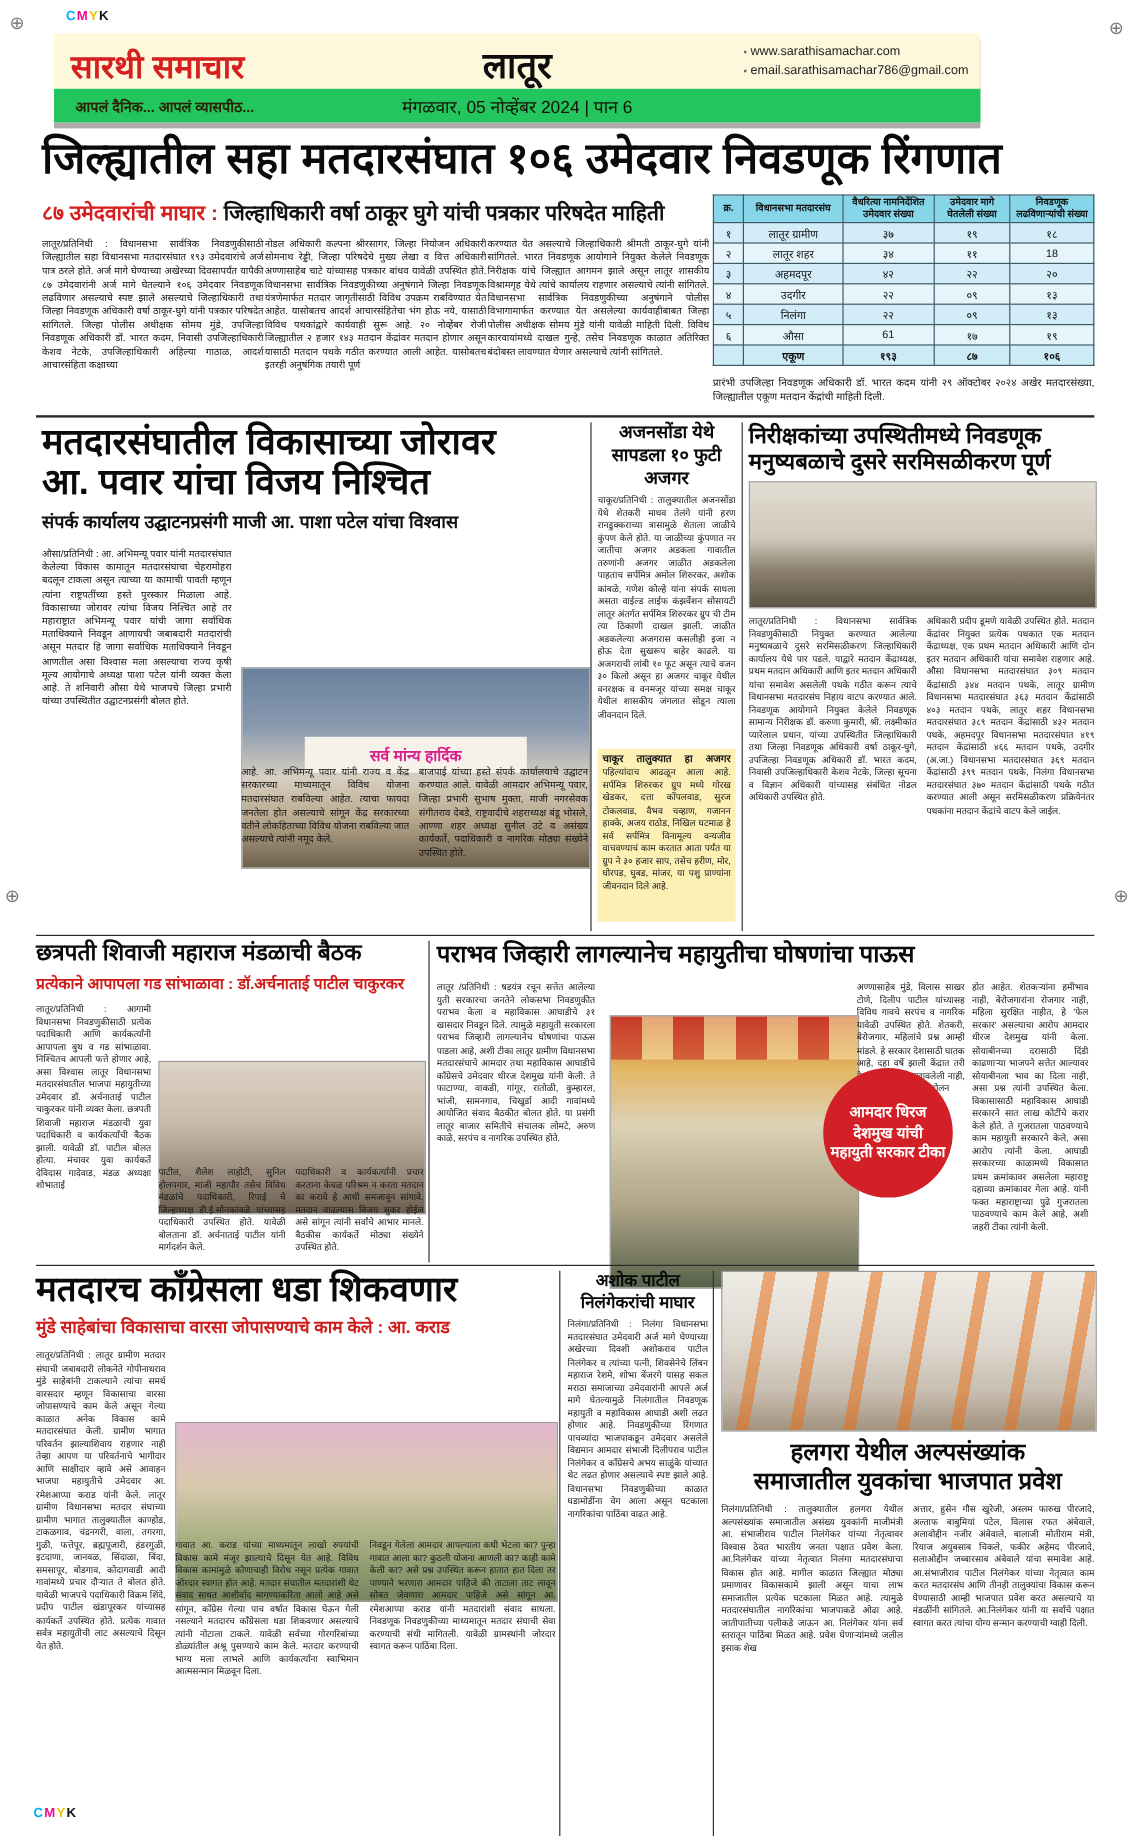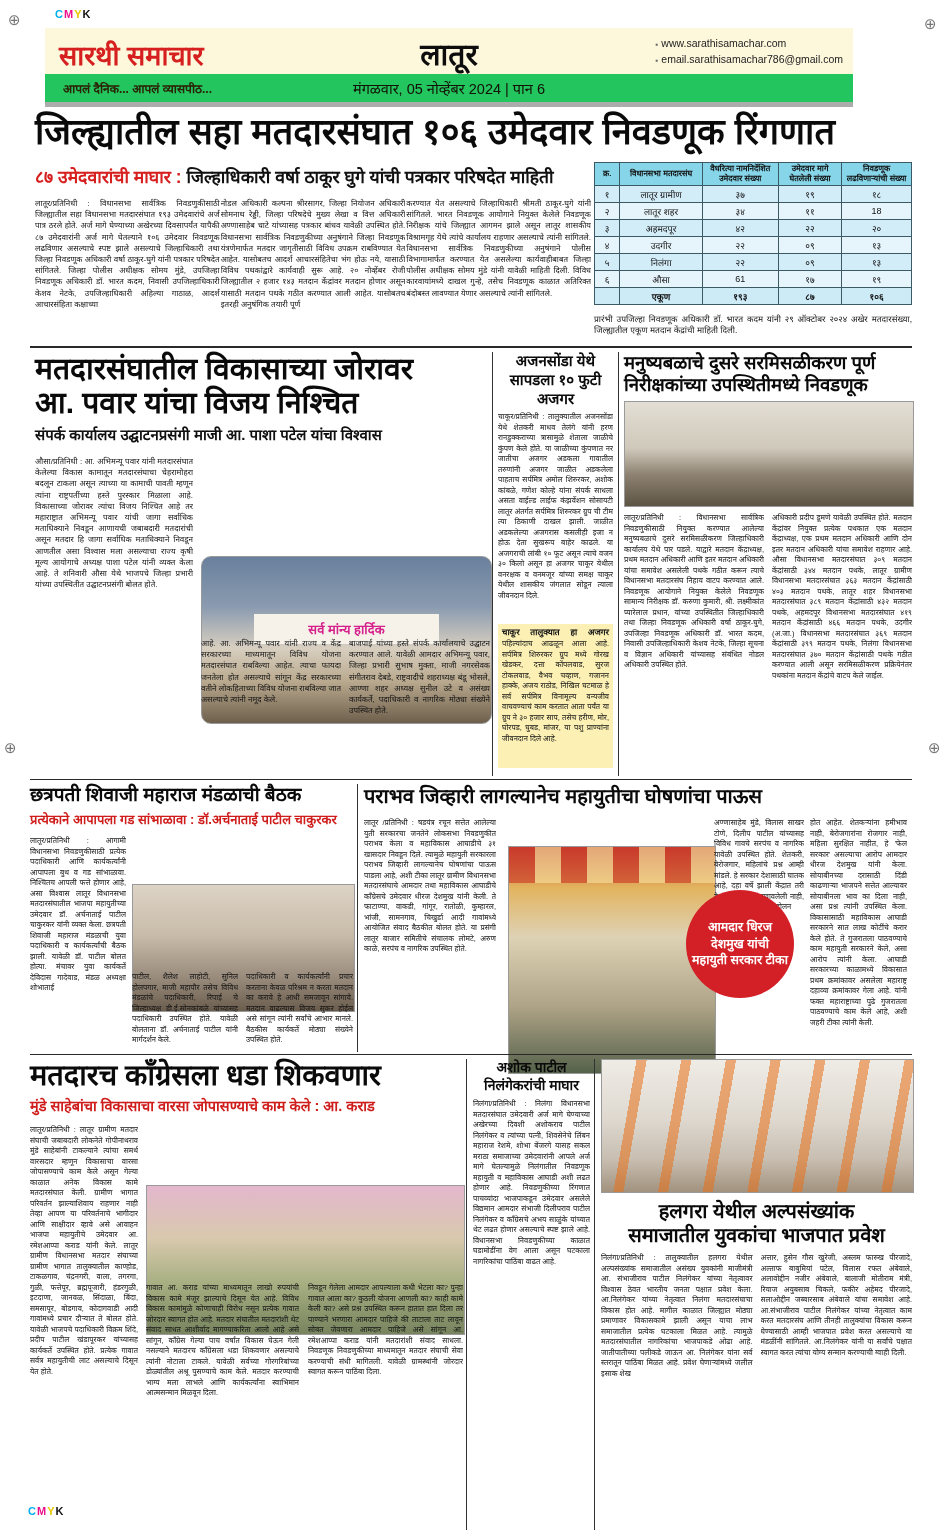--- a/index.html
+++ b/index.html
@@ -8,21 +8,21 @@
   .abs{position:absolute;}
   h1,h2,h3,p{margin:0;padding:0;}
 
   
   .cmyk{font-size:11px;font-weight:bold;letter-spacing:1px;}
   .cmyk .c{color:#00aeef}.cmyk .m{color:#ec0f8c}.cmyk .y{color:#e8c700}.cmyk .k{color:#111}
   .regmark{color:#777;font-size:15px;line-height:1;}
 
   
   .masthead{left:45px;top:28px;width:772px;height:74px;background:#fdf7dc;
-            box-shadow:0 5px 0 rgba(90,90,90,.5);padding-left:36px;}
+            box-shadow:0 5px 0 rgba(90,90,90,.5);}
   .brand{position:absolute;left:14px;top:8px;font-size:27px;font-weight:800;color:#d6201f;}
   .city{position:absolute;left:0;right:0;top:5px;text-align:center;font-size:30px;font-weight:800;color:#0d0d0d;}
   .contact{position:absolute;right:10px;top:8px;font-size:10.5px;color:#222;line-height:1.5;text-align:left;}
   .contact .bullet{color:#666;font-size:8px;margin-right:3px;}
   .goldbar{position:absolute;left:0;right:0;bottom:0;height:28px;background:#22c55e;}
   .tagline{position:absolute;left:18px;top:6px;font-size:12px;font-weight:700;color:#2b2104;}
   .dateline{position:absolute;left:0;right:0;top:4px;text-align:center;font-size:14.5px;font-weight:400;color:#141004;}
 
   
   .lead-headline{left:35px;top:106px;width:878px;font-size:36px;font-weight:800;color:#0a0a0a;white-space:nowrap;}
@@ -46,21 +46,21 @@
 
   
   .headline-xl{font-size:30px;font-weight:800;line-height:1.12;color:#0a0a0a;}
   .headline-l{font-size:20px;font-weight:800;line-height:1.2;color:#0a0a0a;}
   .headline-m{font-size:15px;font-weight:800;line-height:1.25;color:#0a0a0a;text-align:center;}
   .subhead{font-size:15px;font-weight:800;color:#101010;}
   .subhead-red{font-size:13px;font-weight:800;color:#cf1d1c;}
 
   
   .photo{overflow:hidden;position:relative;border:1px solid #9a9a9a;}
-  .ph-stage{background:linear-gradient(180deg,#69809c 0%,#8a9bb0 30%,#d8cfc0 55%,#b9a98e 75%,#6e5f4c 100%);border-radius:10px;}
+  .ph-stage{background:linear-gradient(180deg,#69809c 0%,#8a9bb0 30%,#d8cfc0 55%,#b9a98e 75%,#6e5f4c 100%);}
   .ph-banner{position:absolute;left:18%;top:34%;width:64%;height:18%;background:#f6f2ea;display:flex;
              align-items:center;justify-content:center;font-weight:800;color:#d6208c;font-size:13px;}
   .ph-meeting{background:linear-gradient(180deg,#e3ded4 0%,#cfc8ba 45%,#8d8271 70%,#5d5342 100%);}
   .ph-hall{background:linear-gradient(180deg,#ddd3c6 0%,#c8bba9 40%,#96897a 75%,#6b5d4d 100%);}
   .ph-tent{background:linear-gradient(180deg,#c94f3a 0%,#e2b45f 18%,#ded2b5 40%,#b0a488 70%,#55624a 100%);}
   .ph-crowd{background:linear-gradient(180deg,#e3b7cd 0%,#d9c9ae 35%,#a8b083 65%,#77845e 100%);}
   .ph-saffron{background:linear-gradient(180deg,#efece6 0%,#ded8cf 45%,#c8beb1 75%,#a2927e 100%);}
   .ph-saffron:before{content:"";position:absolute;inset:0;
       background:repeating-linear-gradient(100deg,transparent 0 34px,rgba(232,112,24,.55) 34px 44px);}
   .ph-tent:before{content:"";position:absolute;left:0;top:0;width:100%;height:16%;
@@ -203,22 +203,22 @@
     </h3>
     <div class="bodytext" style="font-size:7.5px;margin-top:4px;height:208px;">चाकूर/प्रतिनिधी : तालुक्यातील अजनसोंडा येथे शेतकरी माधव तेलंगे यांनी हरण रानडुक्कराच्या त्रासामुळे शेताला जाळीचे कुंपण केले होते. या जाळीच्या कुंपणात नर जातीचा अजगर अडकला गावातील तरुणांनी अजगर जाळीत अडकलेला पाहताच सर्पमित्र अमोल शिरुरकर, अशोक कांबळे, गणेश कोल्हे यांना संपर्क साधला असता वाईल्ड लाईफ कंझर्वेशन सोसायटी लातूर अंतर्गत सर्पमित्र शिरुरकर ग्रुप ची टीम त्या ठिकाणी दाखल झाली. जाळीत अडकलेल्या अजगरास कसलीही इजा न होऊ देता सुखरूप बाहेर काढले. या अजगराची लांबी १० फूट असून त्याचे वजन ३० किलो असून हा अजगर चाकूर येथील वनरक्षक व वनमजूर यांच्या समक्ष चाकूर येथील शासकीय जंगलात सोडून त्याला जीवनदान दिले.</div>
     <div class="highlight bodytext" style="font-size:7.5px;margin-top:4px;height:138px;">
       <b>चाकूर तालुक्यात हा अजगर</b>
       <span>पहिल्यांदाच आढळून आला आहे. सर्पमित्र शिरुरकर ग्रुप मध्ये गोरख खेडकर, दत्ता कोंपलवाड, सुरज टोकलवाड, वैभव चव्हाण, गजानन हाक्के, अजय राठोड, निखिल घटमाळ हे सर्व सर्पमित्र विनामूल्य वन्यजीव वाचवण्याचं काम करतात आता पर्यंत या ग्रुप ने ३० हजार साप, तसेच हरीण, मोर, घोरपड, घुबड, मांजर, या पशु प्राण्यांना जीवनदान दिले आहे.</span>
     </div>
   </section>
 
   <section class="abs" style="left:624px;top:352px;width:288px;height:424px;">
     <h2 class="headline-l" style="font-size:18.5px;">
+      <span style="display:block">निरीक्षकांच्या उपस्थितीमध्ये निवडणूक</span>
       <span style="display:block">मनुष्यबळाचे दुसरे सरमिसळीकरण पूर्ण</span>
-      <span style="display:block">निरीक्षकांच्या उपस्थितीमध्ये निवडणूक</span>
     </h2>
     <div class="photo ph-meeting" style="width:100%;height:104px;margin-top:5px;"></div>
     <div style="display:flex;gap:8px;margin-top:6px;height:250px;">
       <div class="bodytext" style="flex:1;font-size:7.5px;">लातूर/प्रतिनिधी : विधानसभा सार्वत्रिक निवडणुकीसाठी नियुक्त करण्यात आलेल्या मनुष्यबळाचे दुसरे सरमिसळीकरण जिल्हाधिकारी कार्यालय येथे पार पडले. याद्वारे मतदान केंद्राध्यक्ष, प्रथम मतदान अधिकारी आणि इतर मतदान अधिकारी यांचा समावेश असलेली पथके गठीत करून त्याचे विधानसभा मतदारसंघ निहाय वाटप करण्यात आले. निवडणूक आयोगाने नियुक्त केलेले निवडणूक सामान्य निरीक्षक डॉ. करुणा कुमारी, श्री. लक्ष्मीकांत प्यारेलाल प्रधान, यांच्या उपस्थितीत जिल्हाधिकारी तथा जिल्हा निवडणूक अधिकारी वर्षा ठाकूर-घुगे, उपजिल्हा निवडणूक अधिकारी डॉ. भारत कदम, निवासी उपजिल्हाधिकारी केशव नेटके, जिल्हा सूचना व विज्ञान अधिकारी यांच्यासह संबंधित नोडल अधिकारी उपस्थित होते.</div>
       <div class="bodytext" style="flex:1;font-size:7.5px;">अधिकारी प्रदीप डूमणे यावेळी उपस्थित होते. मतदान केंद्रांवर नियुक्त प्रत्येक पथकात एक मतदान केंद्राध्यक्ष, एक प्रथम मतदान अधिकारी आणि दोन इतर मतदान अधिकारी यांचा समावेश राहणार आहे. औसा विधानसभा मतदारसंघात ३०९ मतदान केंद्रांसाठी ३४४ मतदान पथके, लातूर ग्रामीण विधानसभा मतदारसंघात ३६३ मतदान केंद्रांसाठी ४०३ मतदान पथके, लातूर शहर विधानसभा मतदारसंघात ३८९ मतदान केंद्रांसाठी ४३२ मतदान पथके, अहमदपूर विधानसभा मतदारसंघात ४१९ मतदान केंद्रांसाठी ४६६ मतदान पथके, उदगीर (अ.जा.) विधानसभा मतदारसंघात ३६९ मतदान केंद्रांसाठी ३९९ मतदान पथके, निलंगा विधानसभा मतदारसंघात ३७० मतदान केंद्रांसाठी पथके गठीत करण्यात आली असून सरमिसळीकरण प्रक्रियेनंतर पथकांना मतदान केंद्रांचे वाटप केले जाईल.</div>
     </div>
   </section>
 
   <div class="abs rule" style="left:30px;top:779px;width:882px;height:1px;"></div>
 

